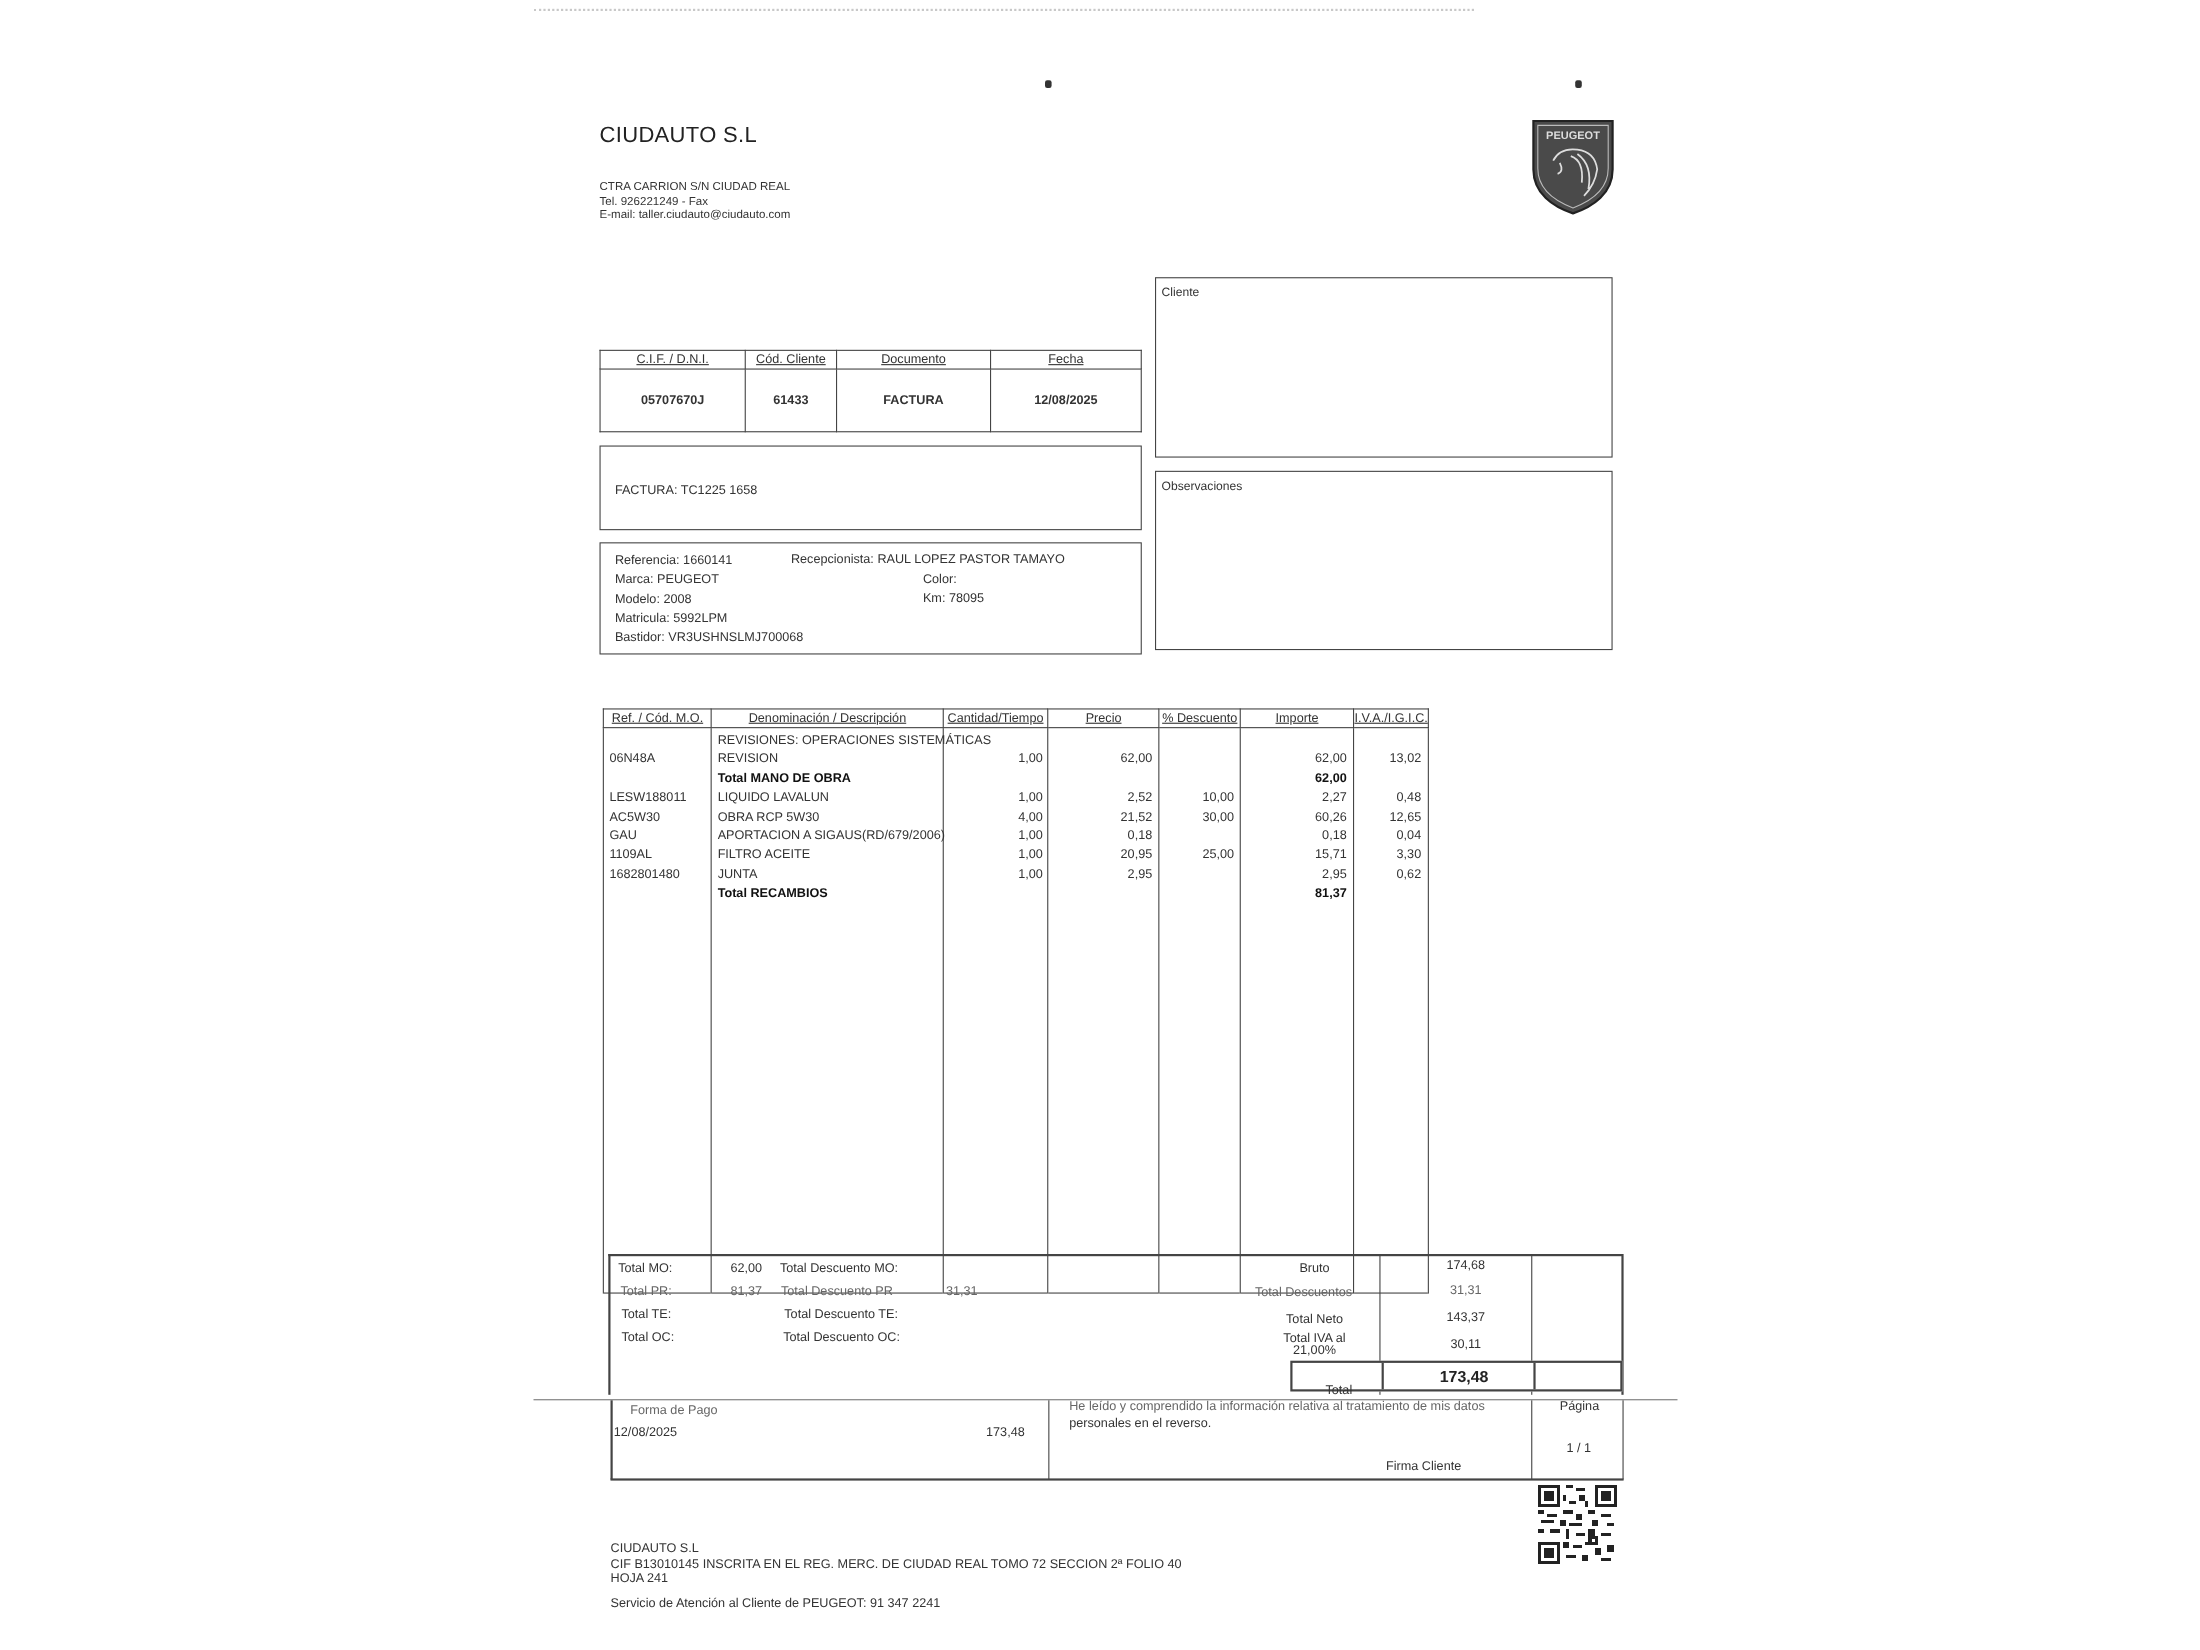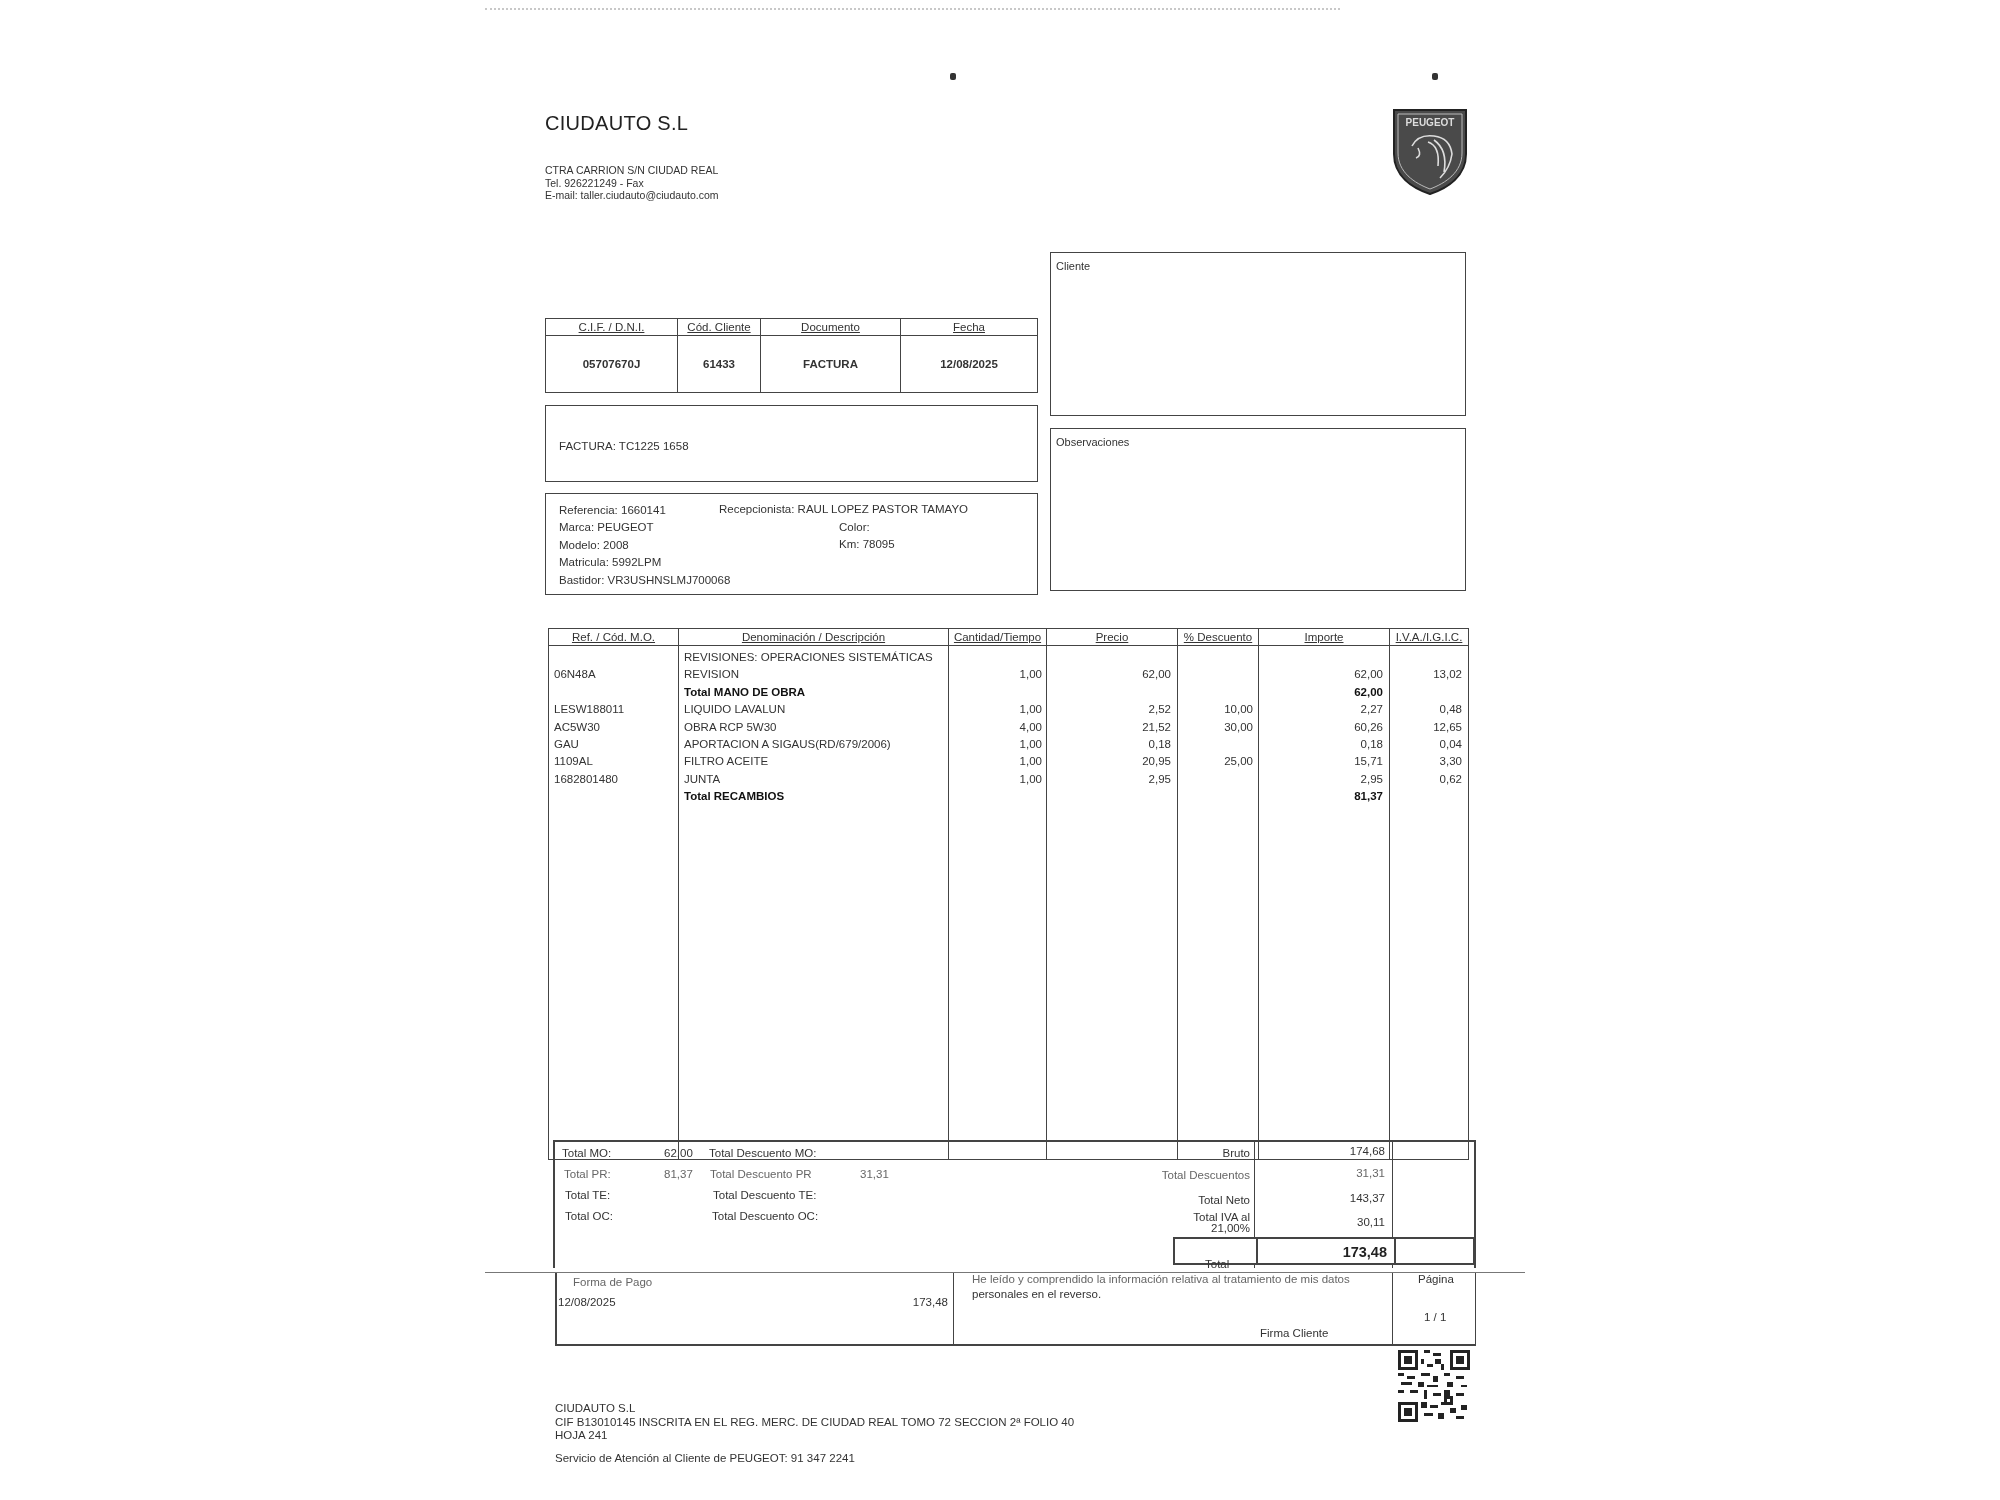--- a/index.html
+++ b/index.html
@@ -11,28 +11,28 @@
   .title { left:545px; top:112px; font-size:20px; letter-spacing:0.3px; color:#222; }
   .addr { left:545px; top:164px; font-size:10.5px; line-height:12.5px; color:#333; }
   .logo { left:1388px; top:106px; width:84px; height:90px; }
   .box { position:absolute; border:1.6px solid #444; box-sizing:border-box; background:#fff;padding-left:38px; }
   .box-label { position:absolute; left:5px; top:7px; font-size:11px; color:#333; }
   table { border-collapse:collapse; }
   .hdr-table { position:absolute; left:545px; top:318px; width:493px; height:75px; border:1.6px solid #444; }
   .hdr-table th { font-weight:normal; font-size:11.5px; text-decoration:underline; height:16px; border:1.4px solid #444; padding:0; color:#333;margin-top:16px; }
   .hdr-table td { font-size:11.5px; text-align:center; border:1.4px solid #444; color:#333;font-weight:bold; }
   .ref-line { position:absolute; font-size:11.5px; color:#333; white-space:nowrap; }
-  .items { position:absolute; left:548px; top:628px; width:921px; height:532px; border:1.6px solid #444; }
+  .items { position:absolute; left:548px; top:644px; width:751px; height:532px; border:1.6px solid #444; }
   .items th { font-weight:normal; font-size:11.5px; text-decoration:underline; height:16px; border:1.4px solid #444; padding:0; color:#333; }
   .items td { border-left:1.4px solid #444; border-right:1.4px solid #444; vertical-align:top; padding:0; }
   .col { position:relative; height:100%; }
   .cell { position:absolute; font-size:11.5px; white-space:nowrap; color:#333; }
   .bold { font-weight:bold; color:#111; }
   .r { text-align:right; }
-  .tot { position:absolute; font-size:11.5px; color:#333; white-space:nowrap; }
+  .tot { position:absolute; font-size:11.5px; color:#333; white-space:nowrap;text-align:center; }
   .faint { color:#666; }
   .line { position:absolute; background:#444; }
   .qr { position:absolute; left:1398px; top:1350px; width:72px; height:72px; }
   .footer { position:absolute; left:555px; font-size:11.5px; color:#333; white-space:nowrap; }
 </style>
 </head>
 <body>
 
 <div class="dots-top"></div>
 <div class="speck" style="left:950px;top:73px;"></div>

